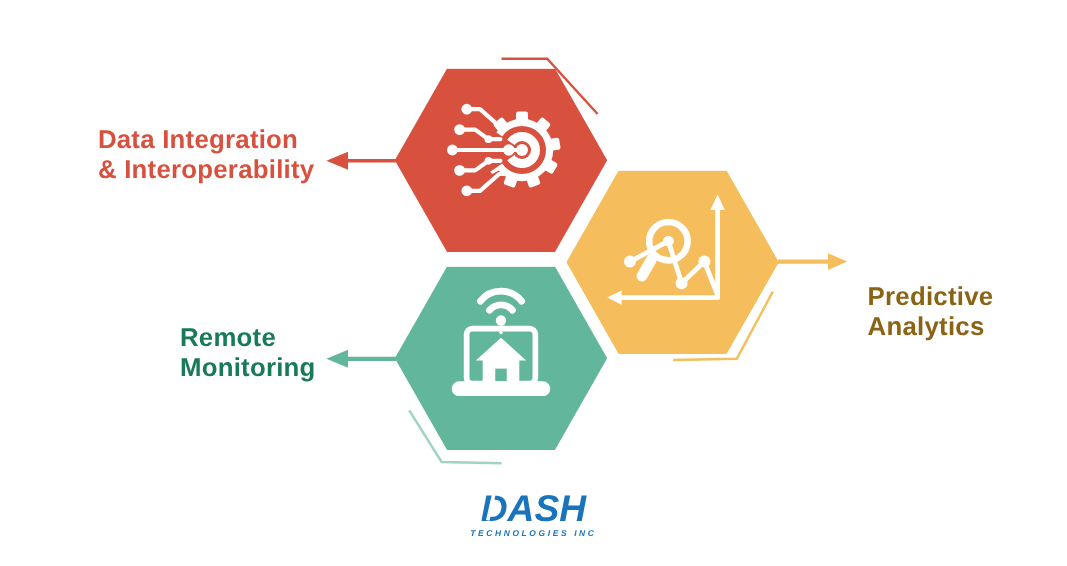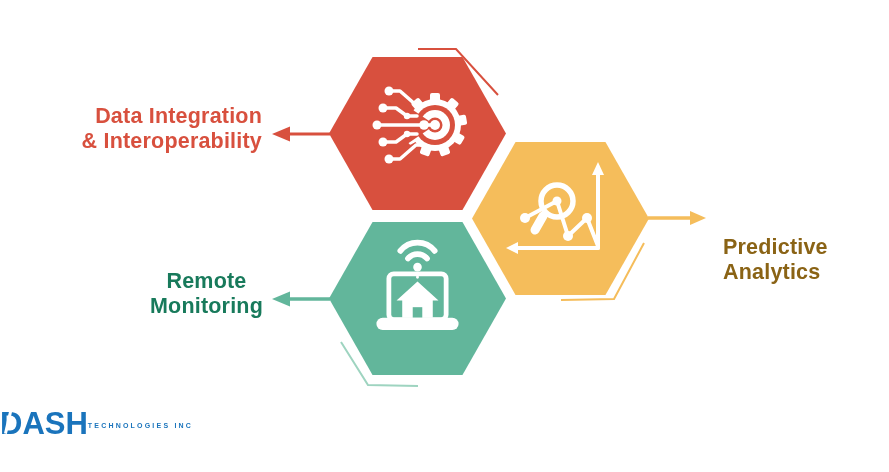--- a/index.html
+++ b/index.html
@@ -15,31 +15,31 @@
   .hex-yellow{left:472px;top:142px;background:var(--yellow);}
   .hex-teal{left:329px;top:222px;background:var(--teal);}
   .hex-icon{position:absolute;}
   .icon-circuit{left:40px;top:22px;}
   .icon-analytics{left:33px;top:16px;}
   .icon-laptop{left:36px;top:5px;}
   .label{
     position:absolute;font-weight:700;white-space:pre-line;
     font-size:21.5px;line-height:25px;letter-spacing:0.2px;
   }
-  .label-data{right:627px;top:104px;text-align:right;color:var(--red);}
-  .label-remote{right:626px;top:269px;text-align:center;color:var(--greenText);}
+  .label-data{right:627px;top:104px;text-align:left;color:var(--red);}
+  .label-remote{right:626px;top:269px;text-align:left;color:var(--greenText);}
   .label-predictive{left:723px;top:188px;text-align:left;color:var(--goldText);margin-top:47px;}
   .arrow{position:absolute;}
   .arrow-red{left:266px;top:124px;}
   .arrow-teal{left:266px;top:289px;}
   .arrow-yellow{left:648px;top:208px;}
   .accents{position:absolute;left:0;top:0;width:889px;height:472px;}
   .logo{
     position:absolute;left:0;right:0;top:408px;
-    display:flex;flex-direction:row;align-items:center;
+    display:flex;flex-direction:column;align-items:center;font-style:italic;
   }
   .logo-name-wrap{position:relative;line-height:1;}
   .logo-name{
     color:var(--blue);font-size:31px;font-weight:700;letter-spacing:0px;line-height:1;
   }
   .d-slash{
     position:absolute;left:7px;top:-1px;width:2.6px;height:27px;
     background:#ffffff;transform:rotate(13deg);
   }
   .logo-tagline{

